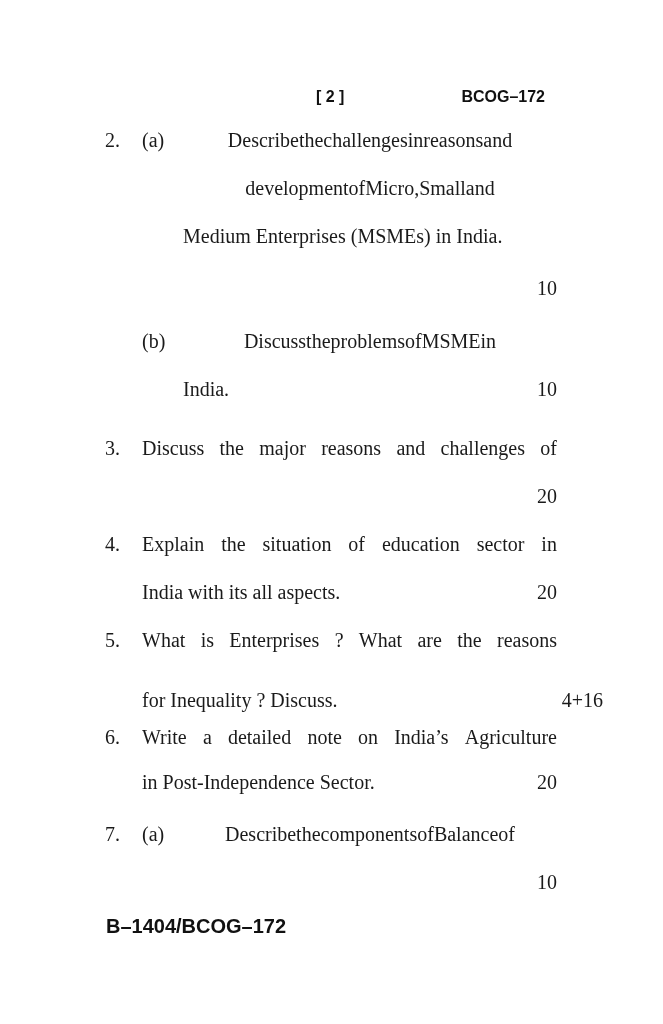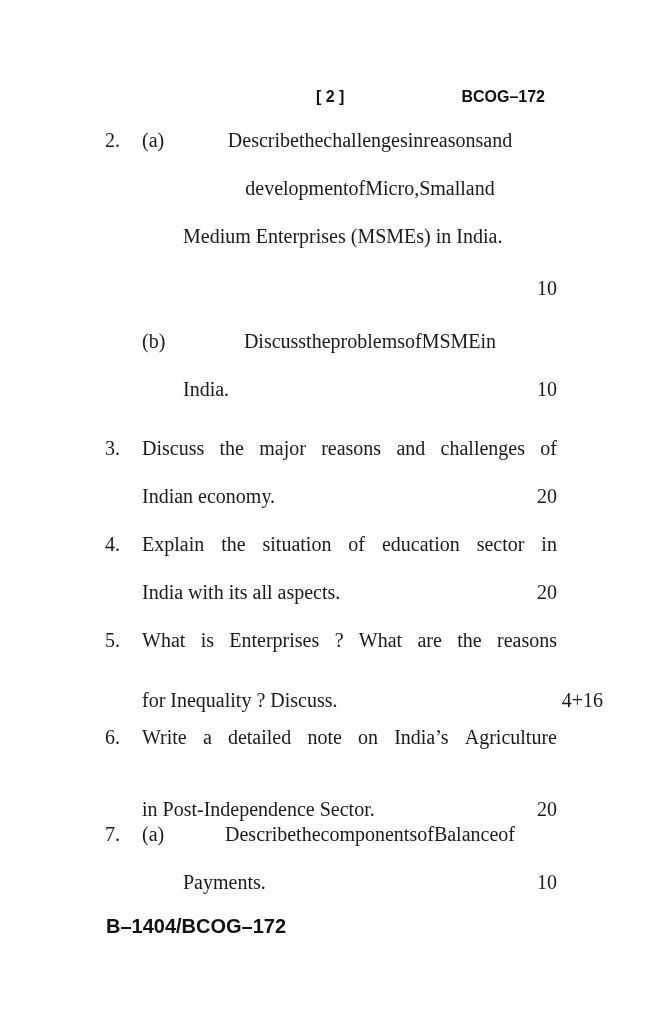--- a/index.html
+++ b/index.html
@@ -77,21 +77,20 @@
         <span>Discuss</span>
         <span>the</span>
         <span>major</span>
         <span>reasons</span>
         <span>and</span>
         <span>challenges</span>
         <span>of</span>
       </span>
   </div>
   <div class="line" style="top:484px;">
-    <span class="txt l1 left">Indian economy.</span>
     <span class="marks">20</span>
   </div>
 </div>
 
 <div>
   <div class="line" style="top:532px;">
     <span class="num">4.</span>
     <span class="txt l1 j">
         <span>Explain</span>
         <span>the</span>
@@ -134,38 +133,37 @@
     <span class="txt l1 j">
         <span>Write</span>
         <span>a</span>
         <span>detailed</span>
         <span>note</span>
         <span>on</span>
         <span>India’s</span>
         <span>Agriculture</span>
       </span>
   </div>
-  <div class="line" style="top:797px;">
+  <div class="line" style="top:770px;">
     <span class="txt l1 left">in Post-Independence Sector.</span>
     <span class="marks">20</span>
   </div>
 </div>
 
 <div>
   <div class="line" style="top:822px;">
     <span class="num">7.</span>
     <span class="sub">(a)</span>
     <span class="txt l2 j">
         <span>Describe</span>
         <span>the</span>
         <span>components</span>
         <span>of</span>
         <span>Balance</span>
         <span>of</span>
       </span>
   </div>
   <div class="line" style="top:870px;">
-    <span class="txt l2 left">Payments.</span>
     <span class="marks">10</span>
   </div>
 </div>
 
 <div class="footer">B–1404/BCOG–172</div>
 
 </body></html>

